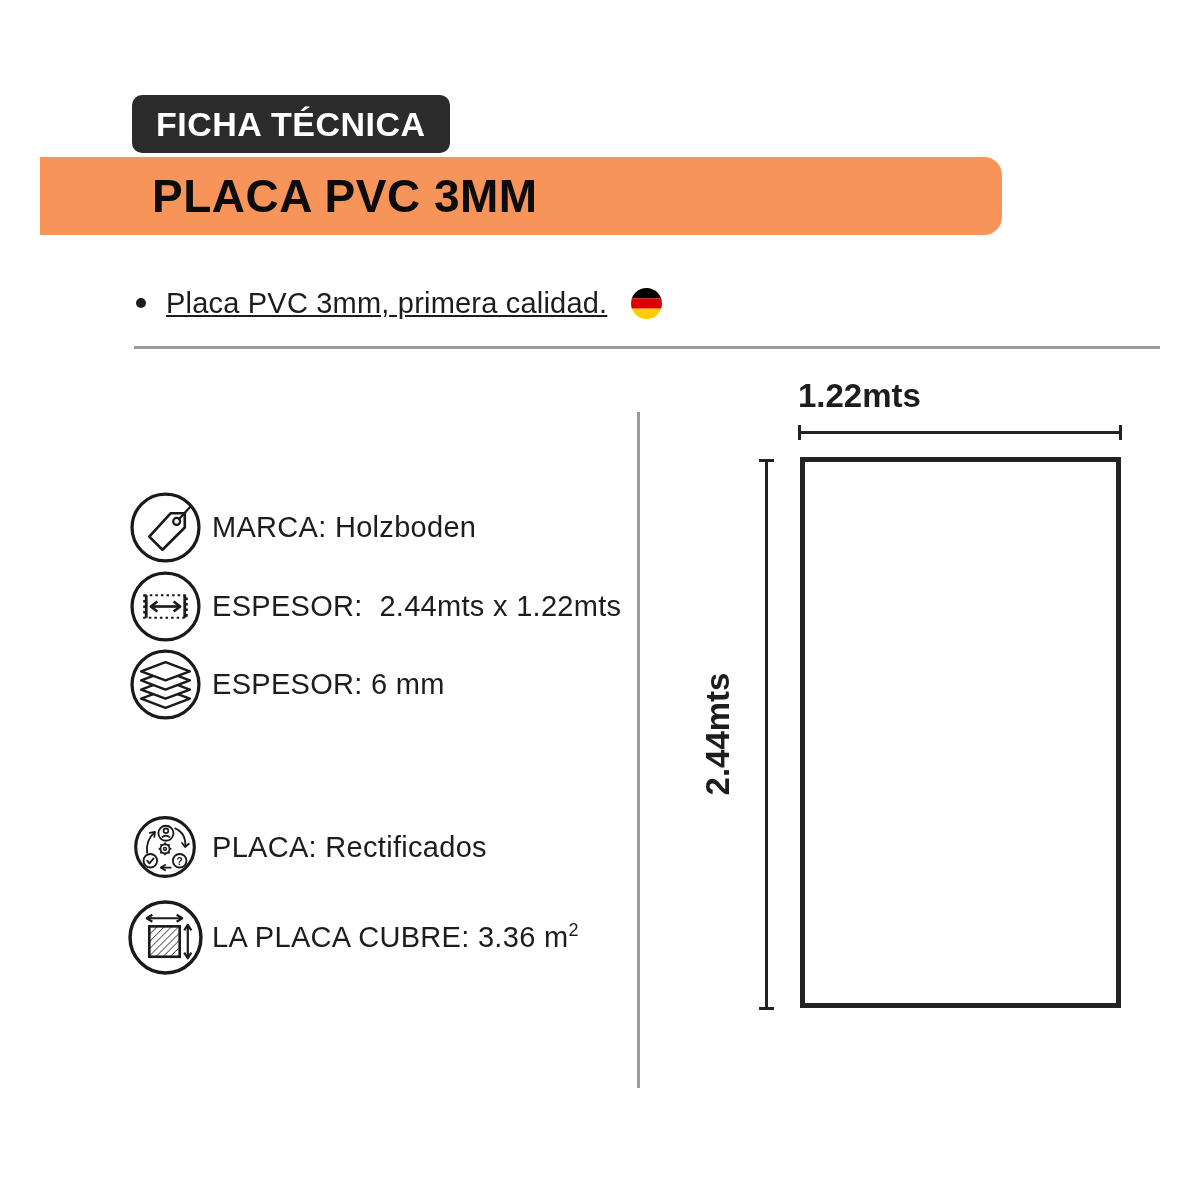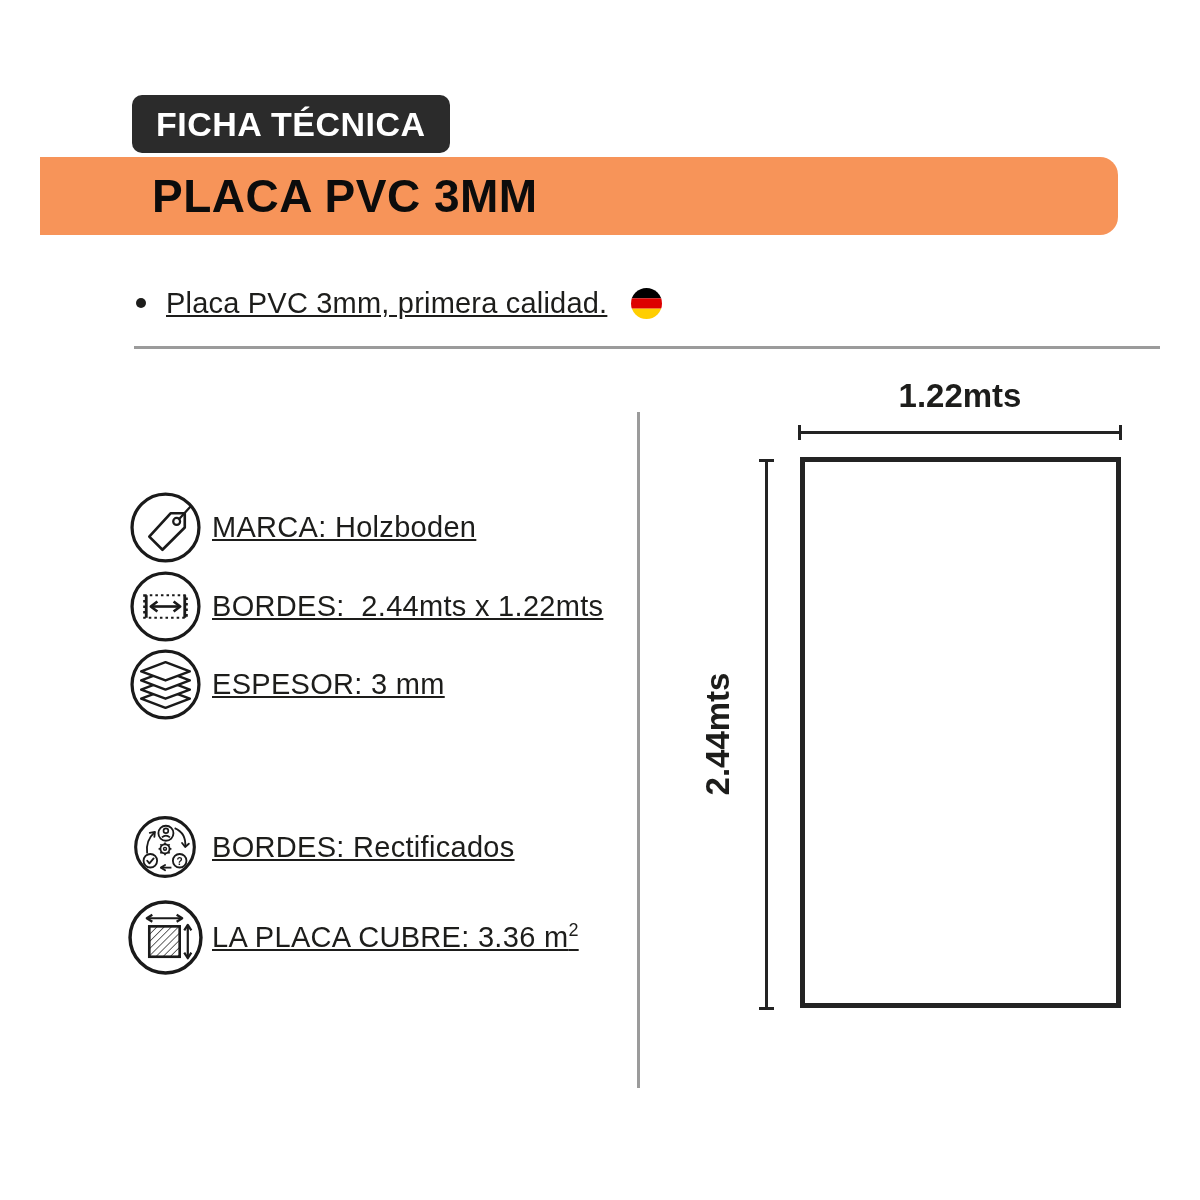--- a/index.html
+++ b/index.html
@@ -11,53 +11,53 @@
   }
   *{margin:0;padding:0;box-sizing:border-box;}
   html,body{background:#fff;}
   body{font-family:"Liberation Sans","DejaVu Sans",sans-serif;color:var(--text-black);}
   .canvas{position:relative;width:1200px;height:1200px;background:#ffffff;overflow:hidden;margin-left:40px;}
 
   
   .badge{position:absolute;left:92px;top:95px;height:58px;background:var(--badge-black);
          border-radius:10px;display:flex;align-items:center;padding:0 24px;z-index:2;}
   .badge span{color:#ffffff;font-weight:bold;font-size:34px;letter-spacing:.5px;}
-  .title-bar{position:absolute;left:0;top:157px;width:1078px;height:78px;background:var(--accent-orange);
+  .title-bar{position:absolute;left:0;top:157px;width:962px;height:78px;background:var(--accent-orange);
          border-radius:0 18px 18px 0;display:flex;align-items:center;padding-left:112px;z-index:1;}
   .title-bar span{color:#0c0c0c;font-weight:bold;font-size:46px;letter-spacing:.5px;}
 
   
   .bullet-row{position:absolute;left:96px;top:284px;display:flex;align-items:center;height:38px;text-decoration:underline;}
   .dot{width:10px;height:10px;border-radius:50%;background:var(--text-black);margin-right:20px;flex:none;}
   .bullet-text{font-size:29px;letter-spacing:.2px;}
   .flag{margin-left:24px;width:31px;height:31px;flex:none;display:inline-flex;}
 
   
   .hr{position:absolute;left:94px;top:346px;width:1026px;height:3px;background:var(--divider-gray);}
   .vr{position:absolute;left:597px;top:412px;width:3px;height:676px;background:var(--divider-gray);}
 
   
   .spec{position:absolute;left:86px;display:flex;align-items:center;height:78px;}
   .spec-icon{width:78px;flex:none;display:flex;align-items:center;justify-content:center;}
-  .spec-text{margin-left:8px;font-size:29px;letter-spacing:.3px;white-space:pre;text-decoration:underline;}
+  .spec-text{margin-left:8px;font-size:29px;letter-spacing:.3px;white-space:pre;}
   .spec-text sup{font-size:18px;vertical-align:super;line-height:0;}
   svg{display:block;}
   .st{stroke:#1a1a1a;fill:none;}
 
   
   .sheet-rect{position:absolute;left:760px;top:457px;width:321px;height:551px;border:5px solid var(--line-black);background:#fff;}
   .dim-h{position:absolute;left:758px;top:431px;width:324px;height:3px;background:var(--line-black);}
   .dim-h::before,.dim-h::after{content:"";position:absolute;top:-6px;width:3px;height:15px;background:var(--line-black);}
   .dim-h::before{left:0;}
   .dim-h::after{right:0;}
   .dim-v{position:absolute;left:725px;top:459px;width:3px;height:551px;background:var(--line-black);}
   .dim-v::before,.dim-v::after{content:"";position:absolute;left:-6px;width:15px;height:3px;background:var(--line-black);}
   .dim-v::before{top:0;}
   .dim-v::after{bottom:0;}
-  .dim-label-w{position:absolute;left:758px;top:377px;width:324px;text-align:center;
+  .dim-label-w{position:absolute;left:758px;top:377px;width:324px;
                font-weight:bold;font-size:33px;}
   .dim-label-h{position:absolute;left:598px;top:713px;width:164px;height:42px;text-align:center;
                font-weight:bold;font-size:33px;transform:rotate(-90deg);}
 </style>
 </head>
 <body>
 
 <div class="canvas">
 
   <div class="badge">
@@ -103,34 +103,34 @@
     <span class="spec-icon">
       <svg viewBox="0 0 72 72" width="73" height="73" aria-hidden="true">
         <circle class="st" cx="36" cy="36" r="33" stroke-width="3.2"></circle>
         <rect class="st" x="15" y="25" width="42" height="22" stroke-width="2" stroke-dasharray="2.5 3"></rect>
         <path class="st" d="M17 25 V47 M55 25 V47" stroke-width="2.8"></path>
         <path class="st" d="M22 36 H50" stroke-width="2.6"></path>
         <path class="st" d="M28 31 L21.5 36 L28 41" stroke-width="2.6" stroke-linejoin="round"></path>
         <path class="st" d="M44 31 L50.5 36 L44 41" stroke-width="2.6" stroke-linejoin="round"></path>
       </svg>
     </span>
-    <span class="spec-text"><span>BORDES:  2.44mts x 1.22mts</span></span>
+    <span class="spec-text"><span>ESPESOR:  2.44mts x 1.22mts</span></span>
   </div>
 
   <div class="spec" style="top:645px">
     <span class="spec-icon">
       <svg viewBox="0 0 72 72" width="73" height="73" aria-hidden="true">
         <circle class="st" cx="36" cy="36" r="33" stroke-width="3.2"></circle>
         <path d="M12 50 L36 41 L60 50 L36 59 Z" fill="#fff" stroke="#1a1a1a" stroke-width="2.4" stroke-linejoin="round"></path>
         <path d="M12 41 L36 32 L60 41 L36 50 Z" fill="#fff" stroke="#1a1a1a" stroke-width="2.4" stroke-linejoin="round"></path>
         <path d="M12 32 L36 23 L60 32 L36 41 Z" fill="#fff" stroke="#1a1a1a" stroke-width="2.4" stroke-linejoin="round"></path>
         <path d="M12 23 L36 14 L60 23 L36 32 Z" fill="#fff" stroke="#1a1a1a" stroke-width="2.4" stroke-linejoin="round"></path>
       </svg>
     </span>
-    <span class="spec-text"><span>ESPESOR: 3 mm</span></span>
+    <span class="spec-text"><span>ESPESOR: 6 mm</span></span>
   </div>
 
 
   <div class="spec" style="top:808px">
     <span class="spec-icon">
       <svg viewBox="0 0 72 72" width="66" height="66" aria-hidden="true">
         <circle class="st" cx="36" cy="36" r="32" stroke-width="3.4"></circle>
         <circle class="st" cx="37" cy="21" r="8.2" stroke-width="2"></circle>
         <circle class="st" cx="37" cy="18.3" r="2.6" stroke-width="1.8"></circle>
         <path class="st" d="M32.6 25.6 Q37 21.5 41.4 25.6" stroke-width="1.8"></path>
@@ -142,21 +142,21 @@
         <circle class="st" cx="52" cy="51" r="7.4" stroke-width="2"></circle>
         <text x="52" y="55.2" font-size="11" font-weight="bold" fill="#1a1a1a" text-anchor="middle" font-family="'Liberation Sans',sans-serif">?</text>
         <path class="st" d="M16.5 43 Q14.5 29 25 19.5" stroke-width="2"></path>
         <path class="st" d="M25 19.5 l-5.6 1 M25 19.5 l-0.6 5.4" stroke-width="2" stroke-linecap="round"></path>
         <path class="st" d="M46.5 15.5 Q59.5 21 58 36" stroke-width="2"></path>
         <path class="st" d="M58 36 l-3.4 -4.4 M58 36 l4 -3.6" stroke-width="2" stroke-linecap="round"></path>
         <path class="st" d="M43 58.5 H31.5" stroke-width="2"></path>
         <path class="st" d="M31.5 58.5 l4.6 -2.8 M31.5 58.5 l4.6 2.8" stroke-width="2" stroke-linecap="round"></path>
       </svg>
     </span>
-    <span class="spec-text"><span>BORDES: Rectificados</span></span>
+    <span class="spec-text"><span>PLACA: Rectificados</span></span>
   </div>
 
   <div class="spec" style="top:898px">
     <span class="spec-icon">
       <svg viewBox="0 0 76 76" width="77" height="77" aria-hidden="true">
         <defs>
           <pattern id="hatch" width="5" height="5" patternUnits="userSpaceOnUse" patternTransform="rotate(45)">
             <line x1="0" y1="0" x2="0" y2="5" stroke="#1a1a1a" stroke-width="1.3"></line>
           </pattern>
         </defs>

